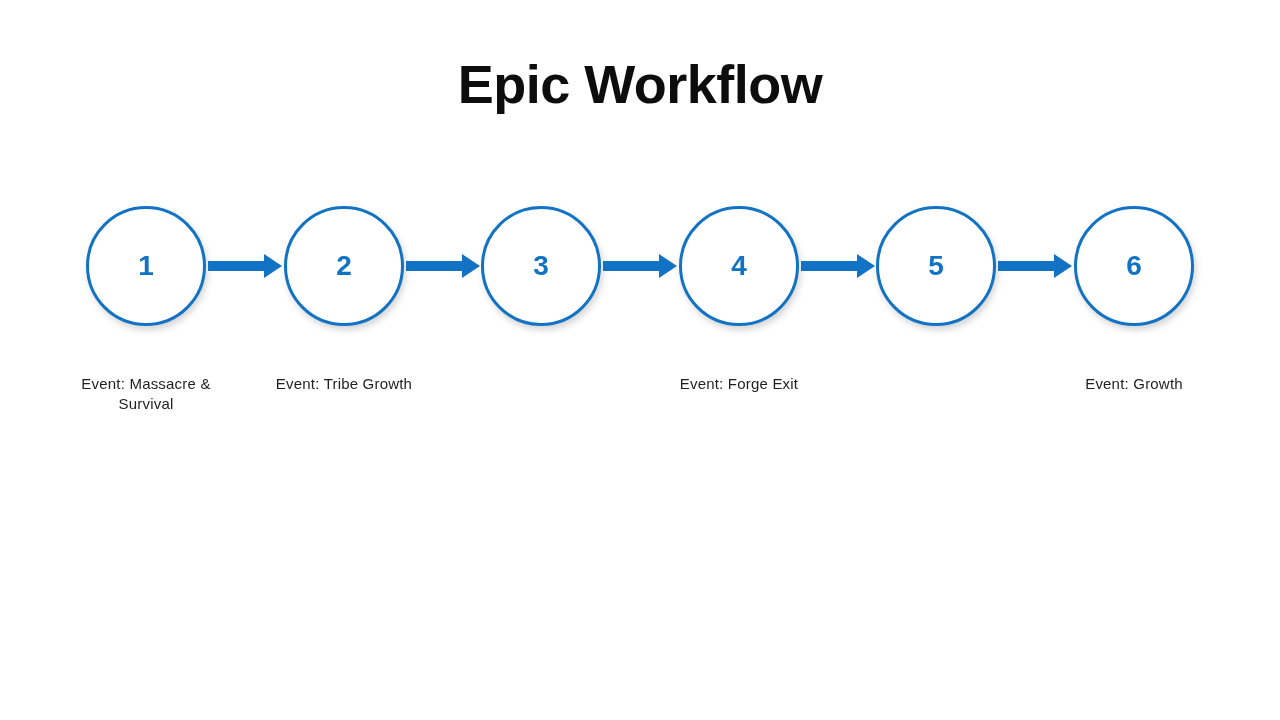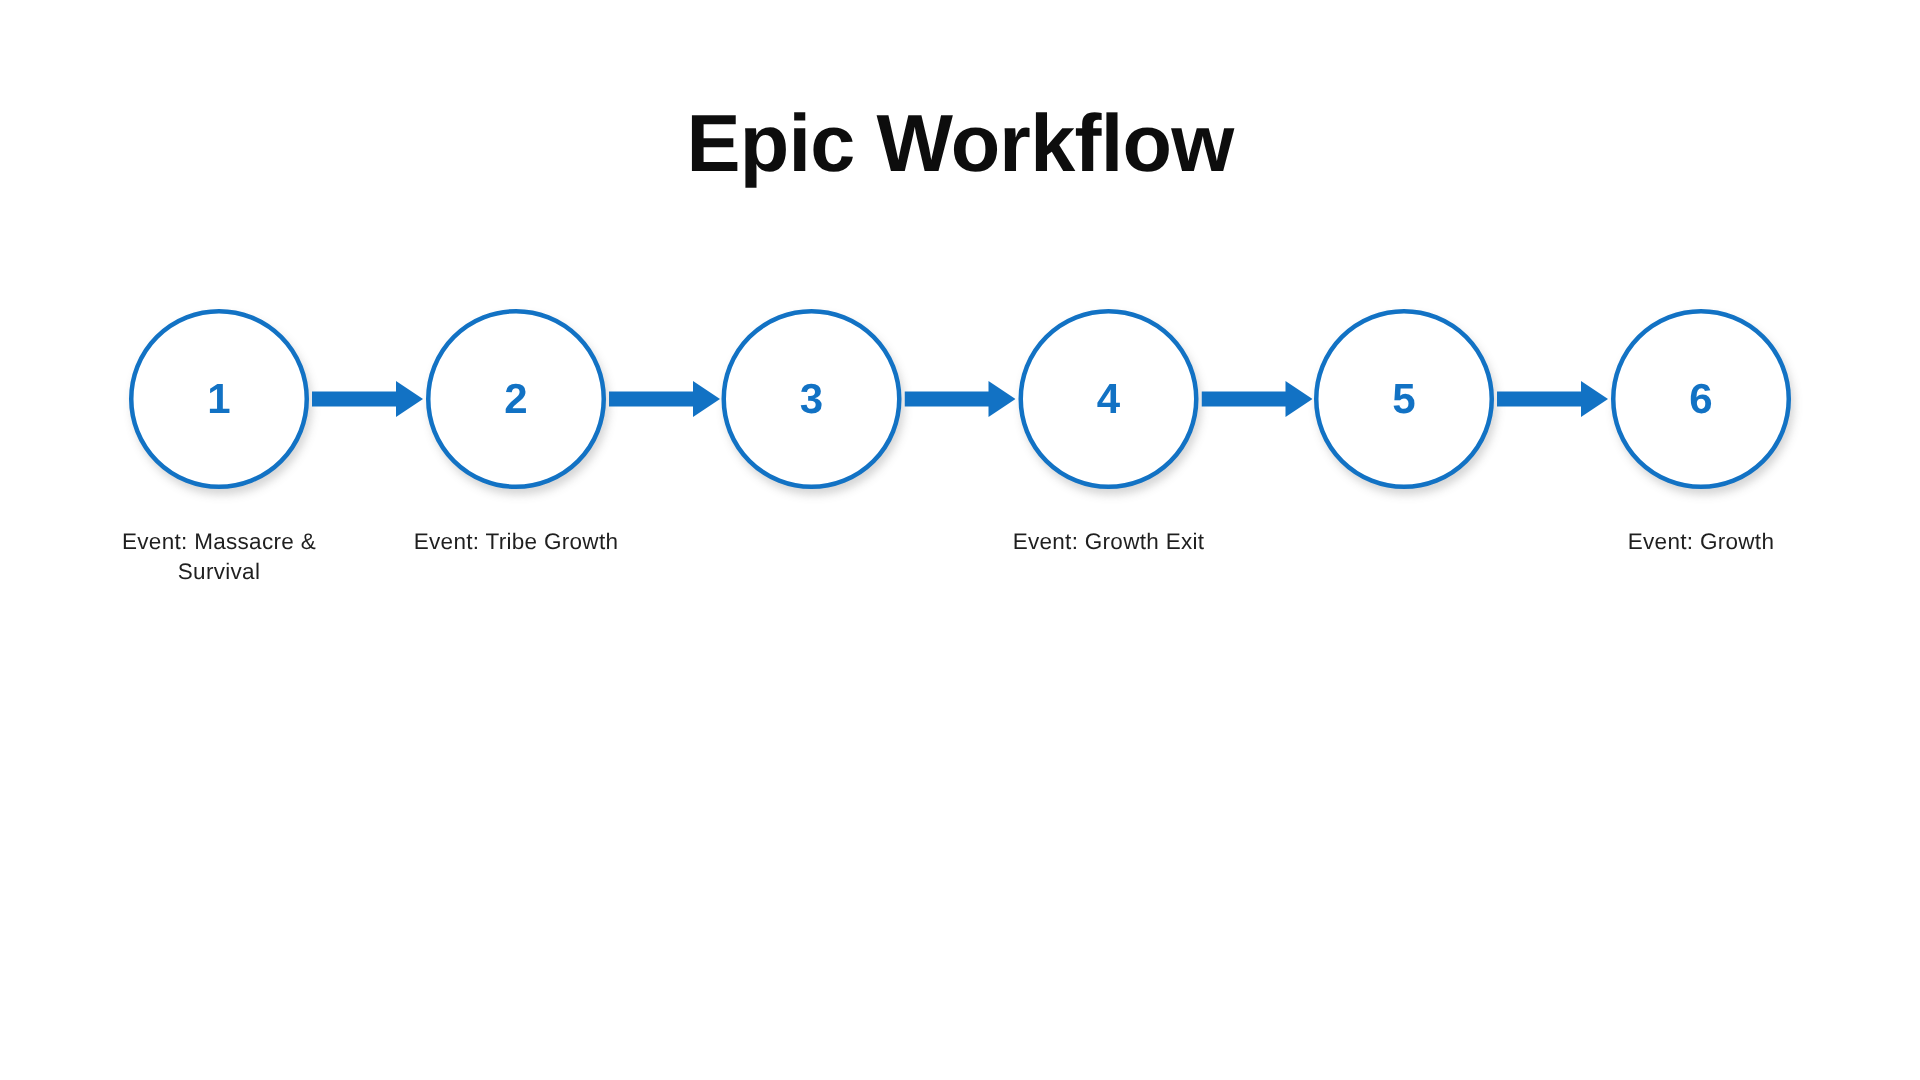--- a/index.html
+++ b/index.html
@@ -7,21 +7,21 @@
   .stage {
     position: relative;
     width: 1280px;
     height: 720px;
     background: #ffffff;
     overflow: hidden;
     font-family: "Liberation Sans", sans-serif;
   }
   .title {
     position: absolute;
-    top: 66px;
+    top: 54px;
     left: 0;
     width: 1280px;
     text-align: center;
     font-size: 54px;
     line-height: 60px;
     font-weight: 700;
     letter-spacing: -0.5px;
     color: #0d0d0d;
   }
   .node {
@@ -42,21 +42,21 @@
     display: flex;
     align-items: center;
     justify-content: center;
   }
   .num {
     font-size: 28px;
     font-weight: 700;
     color: #1272C4;
   }
   .step-label {
-    margin-top: 26px;
+    margin-top: 48px;
     width: 144px;
     text-align: center;
     font-size: 15px;
     line-height: 20px;
     letter-spacing: 0.2px;
     color: #1f1f1f;
   }
   .arrow {
     position: absolute;
     top: 254px;
@@ -103,21 +103,21 @@
 
   <svg class="arrow" style="left:603px" viewBox="0 0 74 24">
     <rect x="0" y="7" width="58" height="10" fill="#1272C4"></rect>
     <polygon points="56,0 74,12 56,24" fill="#1272C4"></polygon>
   </svg>
 
   <div class="node" style="left:667px">
     <div class="circle">
       <span class="num">4</span>
     </div>
-    <div class="step-label">Event: Growth Exit</div>
+    <div class="step-label">Event: Forge Exit</div>
   </div>
 
   <svg class="arrow" style="left:801px" viewBox="0 0 74 24">
     <rect x="0" y="7" width="58" height="10" fill="#1272C4"></rect>
     <polygon points="56,0 74,12 56,24" fill="#1272C4"></polygon>
   </svg>
 
   <div class="node" style="left:864px">
     <div class="circle">
       <span class="num">5</span>

